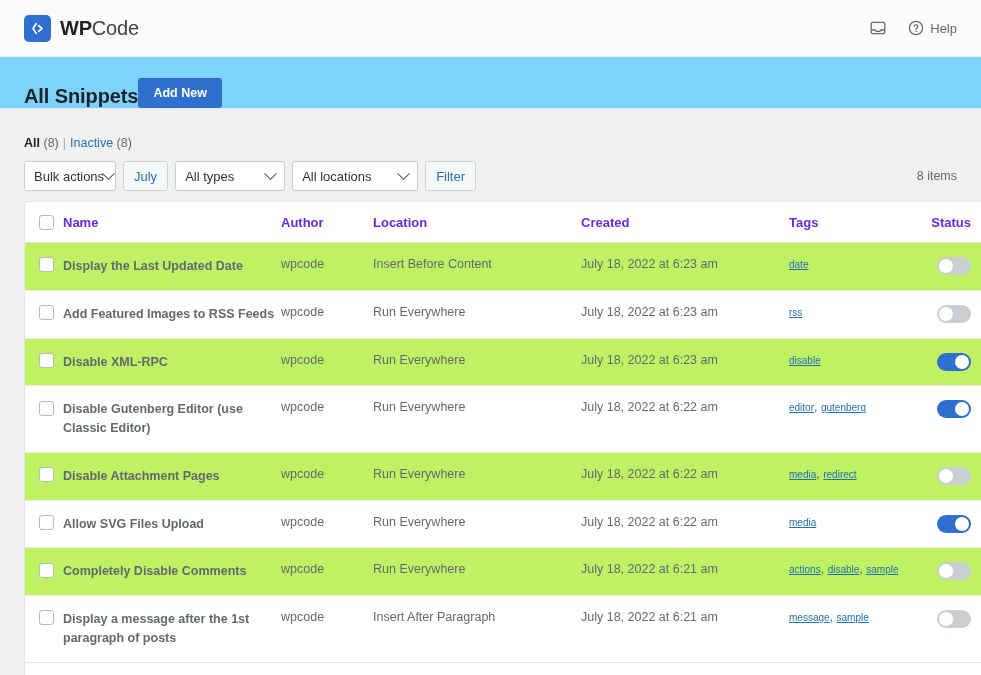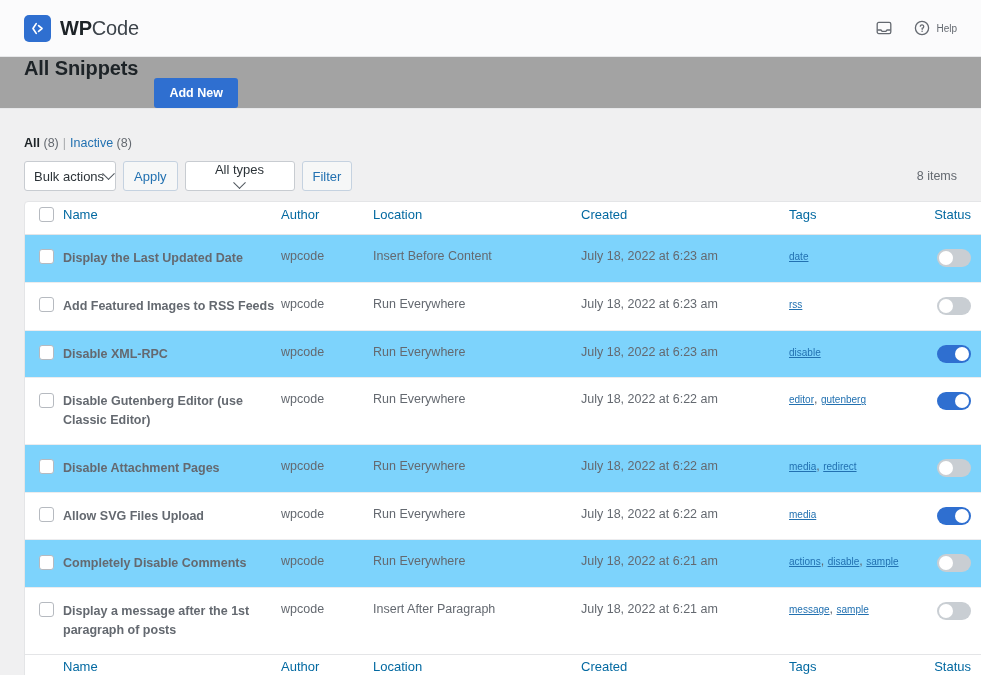--- a/index.html
+++ b/index.html
@@ -40,33 +40,33 @@
   .brand-text .code { font-weight: 400; color: #3c434a; }
   .topbar-right {
     margin-left: auto;
     display: flex;
     align-items: center;
     gap: 22px;
   }
   .icon-btn {
     display: flex; align-items: center; gap: 6px;
     color: #646970;
-    font-size: 10px;
+    font-size: 13px;
   }
   .icon-btn svg { display: block; }
 
   
   .titlebar {
     height: 52px;
-    background: #a3a3a3;
+    background: #7dd3fc;
     border-bottom: 1px solid #e7e8ea;
     display: flex;
-    align-items: flex-start;
+    align-items: flex-end;
     padding: 0 24px;
-    gap: 16px;
+    gap: 0;
   }
   .page-title {
     font-size: 20px;
     font-weight: bold;
     color: #1d2327;
     letter-spacing: -0.1px;
   }
   .btn-primary {
     background: #2f6fd0;
     color: #fff;
@@ -118,21 +118,21 @@
   }
   .select-box .lbl { flex: 1; }
   .chev {
     width: 9px; height: 9px;
     border-right: 1.5px solid #50575e;
     border-bottom: 1.5px solid #50575e;
     transform: rotate(45deg) translate(-2px,-2px);
     flex: none;
   }
   .sel-bulk { width: 92px; }
-  .sel-types { width: 110px; flex-direction: column; }
+  .sel-types { width: 110px; }
   .sel-locations { width: 126px; }
   .btn-secondary {
     height: 30px;
     background: #f6f7f7;
     border: 1px solid #c5d2e0;
     border-radius: 3px;
     color: #2271b1;
     font-size: 13px;
     padding: 0 10px;
     cursor: pointer;
@@ -154,24 +154,24 @@
     border-collapse: separate;
     border-spacing: 0;
     box-shadow: 0 1px 1px rgba(0,0,0,0.03);
     table-layout: fixed;
   }
   .wp-table th, .wp-table td {
     text-align: left;
     vertical-align: top;
   }
   .wp-table thead th, .wp-table tfoot th {
-    font-weight: normal;
-    color: #0369a1;
+    font-weight: bold;
+    color: #6d28d9;
     font-size: 13px;
-    padding: 4px 0 12px 0;
+    padding: 12px 0 12px 0;
     height: 28px;
     vertical-align: middle;
   }
   .wp-table thead tr th { border-bottom: 1px solid #e4e5e7; }
   .wp-table tfoot tr th { border-top: 1px solid #e4e5e7; }
 
   .col-cb   { width: 38px; padding-left: 14px !important; }
   .col-name { width: 218px; }
   .col-auth { width: 92px; }
   .col-loc  { width: 208px; }
@@ -179,21 +179,21 @@
   .col-tag  { width: 136px; }
   .col-stat { width: 60px; text-align: right !important; padding-right: 14px !important; }
 
   .wp-table tbody td {
     padding: 14px 0;
     font-size: 12.5px;
     color: #646970;
     border-bottom: 1px solid #ececee;
   }
   .wp-table tbody tr:last-child td { border-bottom: none; }
-  .wp-table tbody tr.alt td { background: #7dd3fc; }
+  .wp-table tbody tr.alt td { background: #bef264; }
   .wp-table tbody tr td.col-cb { padding-left: 14px; }
 
   .snippet-name {
     font-weight: bold;
     color: #1d2327;
     font-size: 12.5px;
     line-height: 1.5;
     padding-right: 18px;
   }
 
@@ -276,24 +276,28 @@
 
   <div class="subsubsub">
     <span class="cur"><span>All</span> <span class="cnt">(8)</span></span><span class="sep">|</span><a href="#"><span>Inactive</span> <span class="cnt">(8)</span></a>
   </div>
 
   <div class="tablenav">
     <div class="select-box sel-bulk">
       <span class="lbl">Bulk actions</span>
       <span class="chev"></span>
     </div>
-    <button class="btn-secondary">Apply</button>
+    <button class="btn-secondary">July</button>
 
     <div class="select-box sel-types">
       <span class="lbl">All types</span>
+      <span class="chev"></span>
+    </div>
+    <div class="select-box sel-locations">
+      <span class="lbl">All locations</span>
       <span class="chev"></span>
     </div>
     <button class="btn-secondary">Filter</button>
 
     <span class="items-count">8 items</span>
   </div>
 
   <table class="wp-table">
     <thead>
       <tr>

